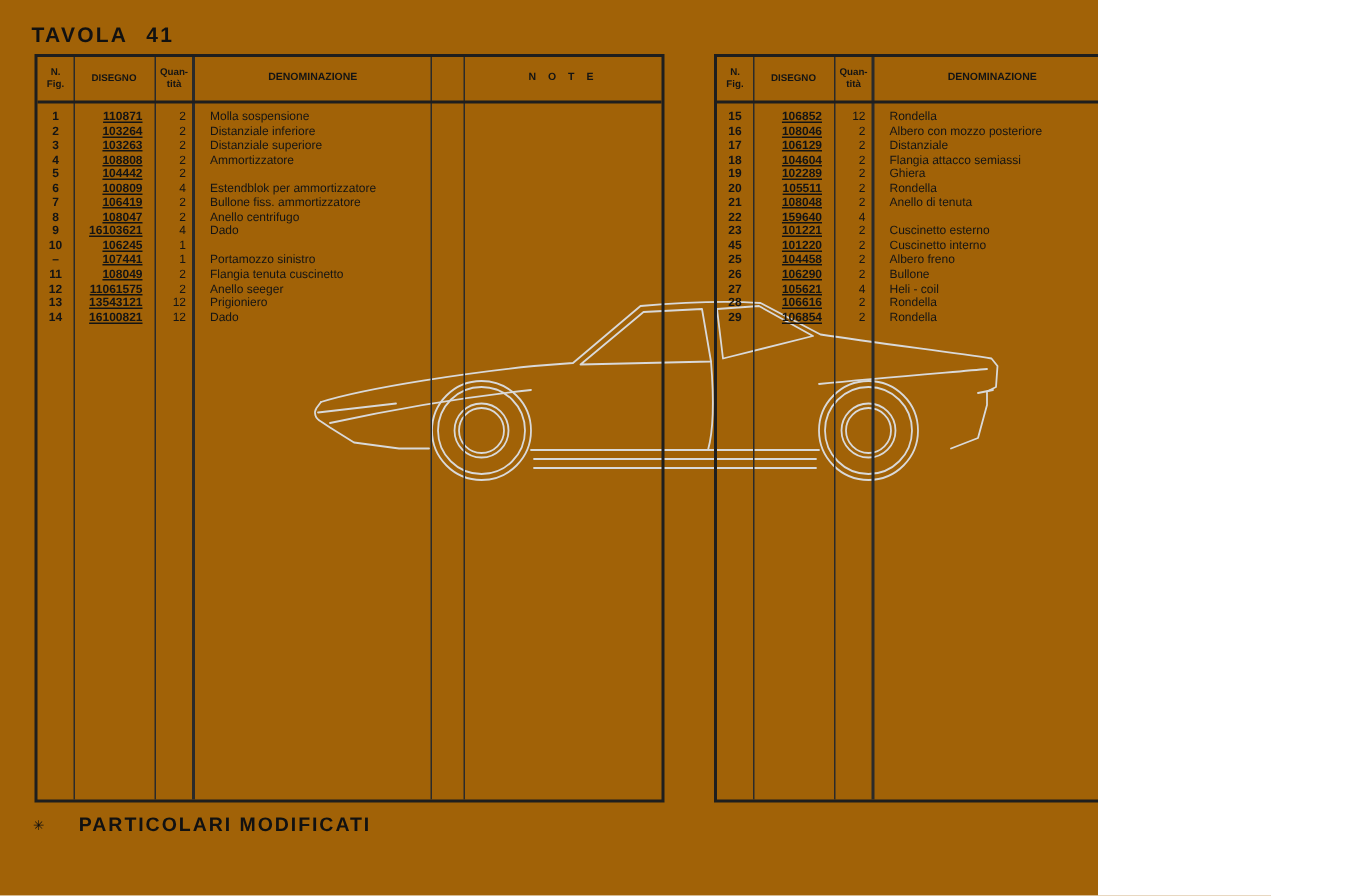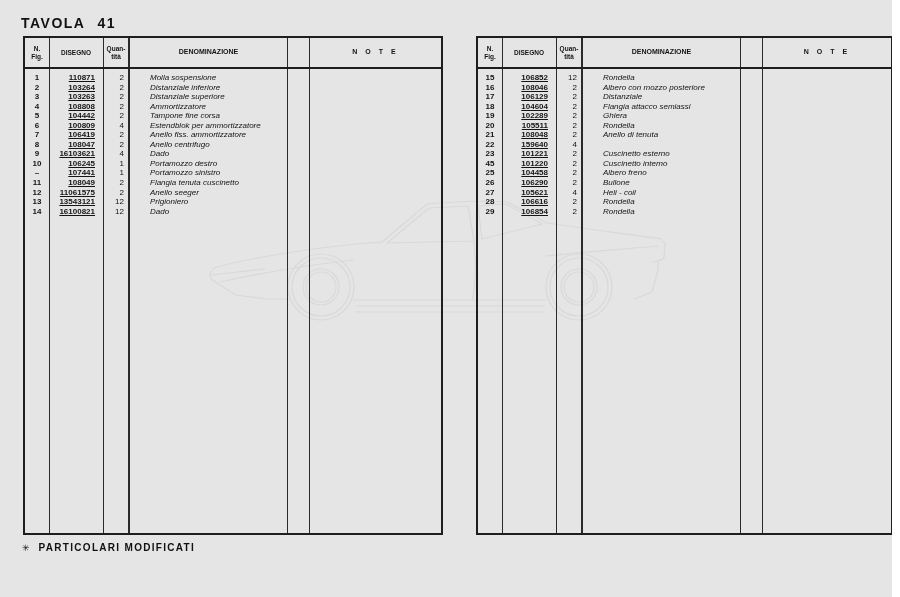--- a/index.html
+++ b/index.html
@@ -1,17 +1,17 @@
 <!DOCTYPE html>
 <html><head>
 <meta charset="utf-8">
 <style>
   html,body{margin:0;padding:0;background:#ffffff;}
   #page{
-    position:relative;width:892px;height:597px;background:#e5e5e5;overflow:hidden;
+    position:relative;width:732px;height:597px;background:#a16207;overflow:hidden;
     font-family:"Liberation Sans","DejaVu Sans",sans-serif;color:#141414;
   }
   
   #title{position:absolute;left:21px;top:15px;font-size:14px;font-weight:bold;
     letter-spacing:1.5px;color:#111;}
   #title .num{margin-left:12px;}
   
   #car{position:absolute;left:206px;top:196px;z-index:0;}
   
   .ptable{position:absolute;top:36px;height:499px;border:2px solid #1e1e1e;
@@ -28,25 +28,25 @@
   .th-qta{width:26px;}
   .th-den{width:159px;font-size:7px;}
   .th-mark{width:22px;}
   .th-note{flex:1;font-size:7px;letter-spacing:3px;}
   .rows{position:absolute;left:0;right:0;top:35px;}
   .prow{display:flex;height:9.55px;line-height:9.55px;font-size:8px;white-space:nowrap;}
   .c{box-sizing:border-box;}
   .c-fig{width:24px;text-align:center;font-weight:bold;}
   .c-dis{width:54px;text-align:right;padding-right:8px;font-weight:bold;text-decoration:underline;}
   .c-qta{width:26px;text-align:right;padding-right:5px;}
-  .c-den{flex:1;padding-left:21px;overflow:visible;font-style:italic;}
+  .c-den{flex:1;padding-left:11px;overflow:visible;}
   
   #footer{position:absolute;left:22px;top:542px;display:flex;align-items:center;}
   #footer .star{font-size:9px;color:#111;line-height:10px;}
-  #footer .lbl{margin-left:9px;font-size:10px;font-weight:bold;letter-spacing:1.3px;color:#111;}
+  #footer .lbl{margin-left:23px;font-size:13px;font-weight:bold;letter-spacing:1.3px;color:#111;}
 </style>
 </head>
 <body>
 
 <div id="page">
 
   <div id="title">
     <span>TAVOLA</span><span class="num">41</span>
   </div>
 
@@ -128,56 +128,54 @@
     <span class="c c-fig">4</span>
     <span class="c c-dis">108808</span>
     <span class="c c-qta">2</span>
     <span class="c c-den">Ammortizzatore</span>
   </div>
 
   <div class="prow">
     <span class="c c-fig">5</span>
     <span class="c c-dis">104442</span>
     <span class="c c-qta">2</span>
-    <span class="c c-den">Tampone fine corsa</span>
   </div>
 
   <div class="prow">
     <span class="c c-fig">6</span>
     <span class="c c-dis">100809</span>
     <span class="c c-qta">4</span>
     <span class="c c-den">Estendblok per ammortizzatore</span>
   </div>
 
   <div class="prow">
     <span class="c c-fig">7</span>
     <span class="c c-dis">106419</span>
     <span class="c c-qta">2</span>
-    <span class="c c-den">Anello fiss. ammortizzatore</span>
+    <span class="c c-den">Bullone fiss. ammortizzatore</span>
   </div>
 
   <div class="prow">
     <span class="c c-fig">8</span>
     <span class="c c-dis">108047</span>
     <span class="c c-qta">2</span>
     <span class="c c-den">Anello centrifugo</span>
   </div>
 
   <div class="prow">
     <span class="c c-fig">9</span>
     <span class="c c-dis">16103621</span>
     <span class="c c-qta">4</span>
     <span class="c c-den">Dado</span>
   </div>
 
   <div class="prow">
     <span class="c c-fig">10</span>
     <span class="c c-dis">106245</span>
     <span class="c c-qta">1</span>
-    <span class="c c-den">Portamozzo destro</span>
   </div>
 
   <div class="prow">
     <span class="c c-fig">–</span>
     <span class="c c-dis">107441</span>
     <span class="c c-qta">1</span>
     <span class="c c-den">Portamozzo sinistro</span>
   </div>
 
   <div class="prow">

